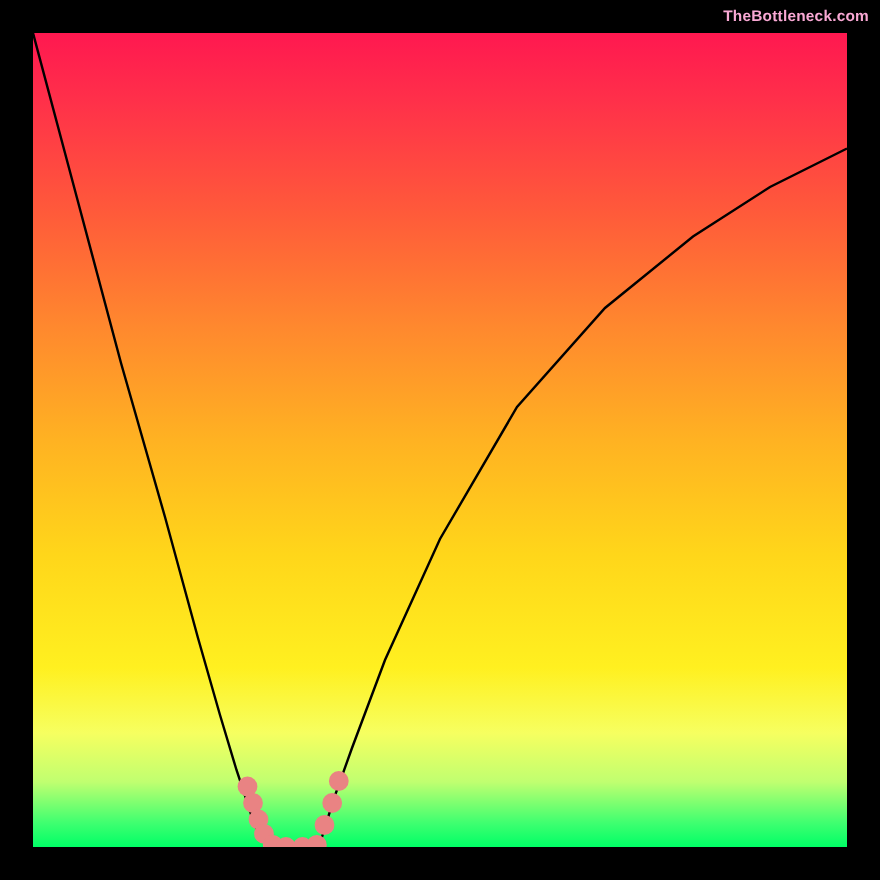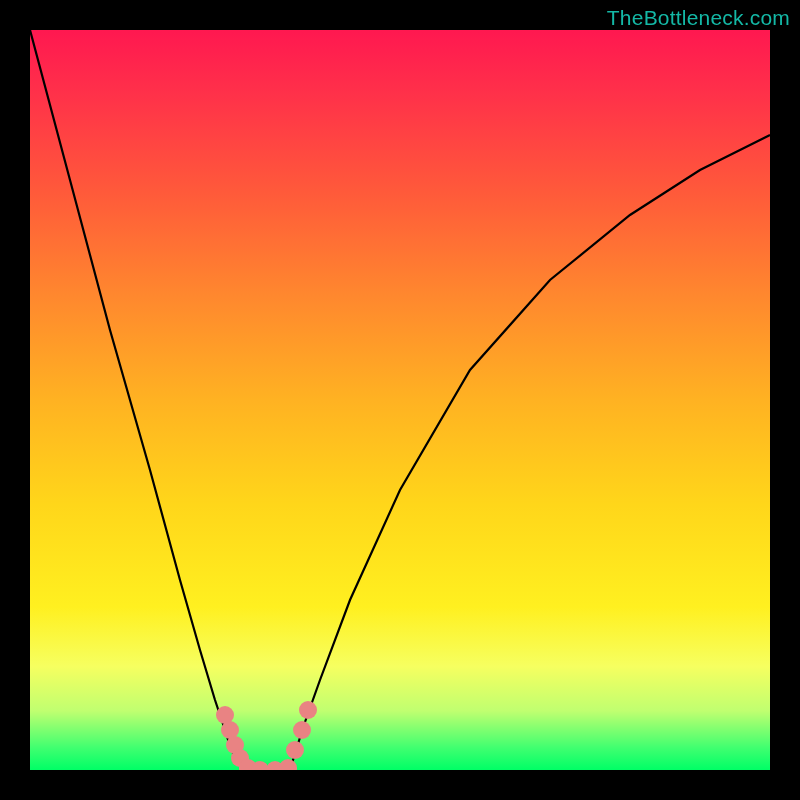--- a/index.html
+++ b/index.html
@@ -28,24 +28,24 @@
       #f6ff60 86%,
       #c0ff70 92%,
       #40ff70 97%,
       #00ff66 100%
     );
   }
   .watermark {
     position: absolute;
     top: 6px;
     right: 10px;
-    color: #14b8a6;
-    font-size: 21px;
+    color: #f9a8d4;
+    font-size: 14px;
     letter-spacing: 0.2px;
-    font-weight: 400;
+    font-weight: 700;
     z-index: 5;
   }
   svg.curve {
     position: absolute;
     left: 0;
     top: 0;
     width: 740px;
     height: 740px;
   }
   .curve path.line {

